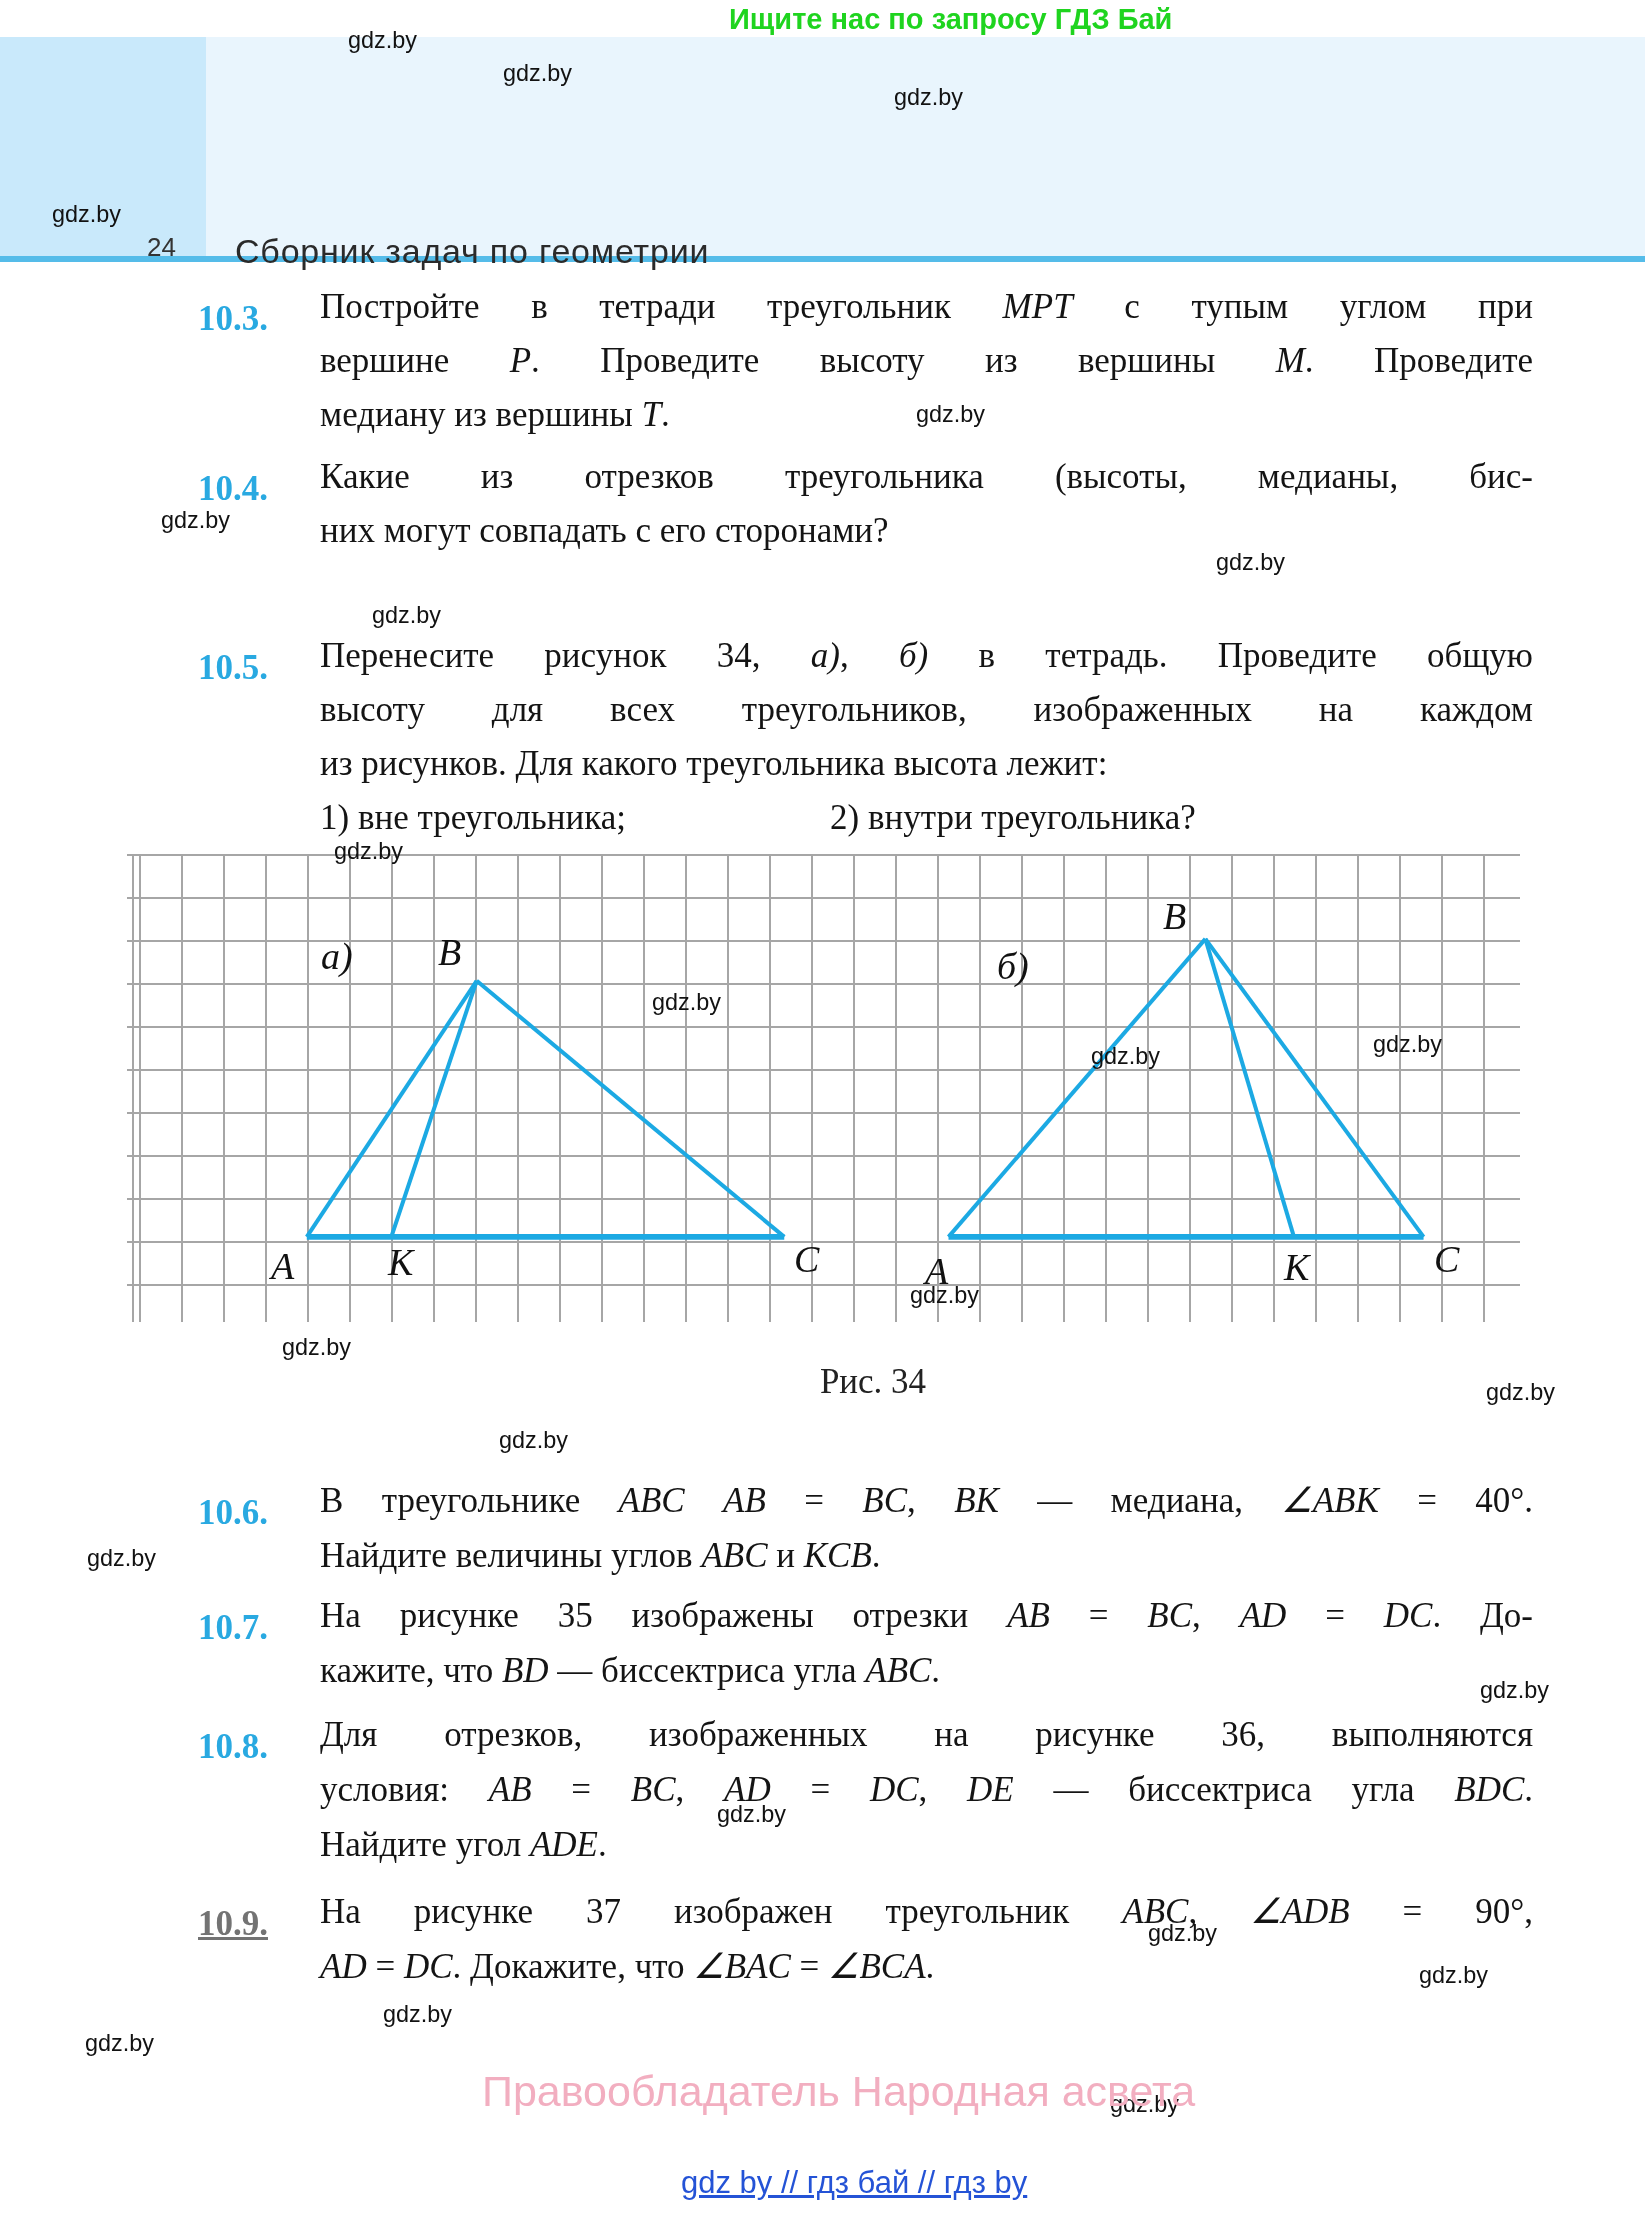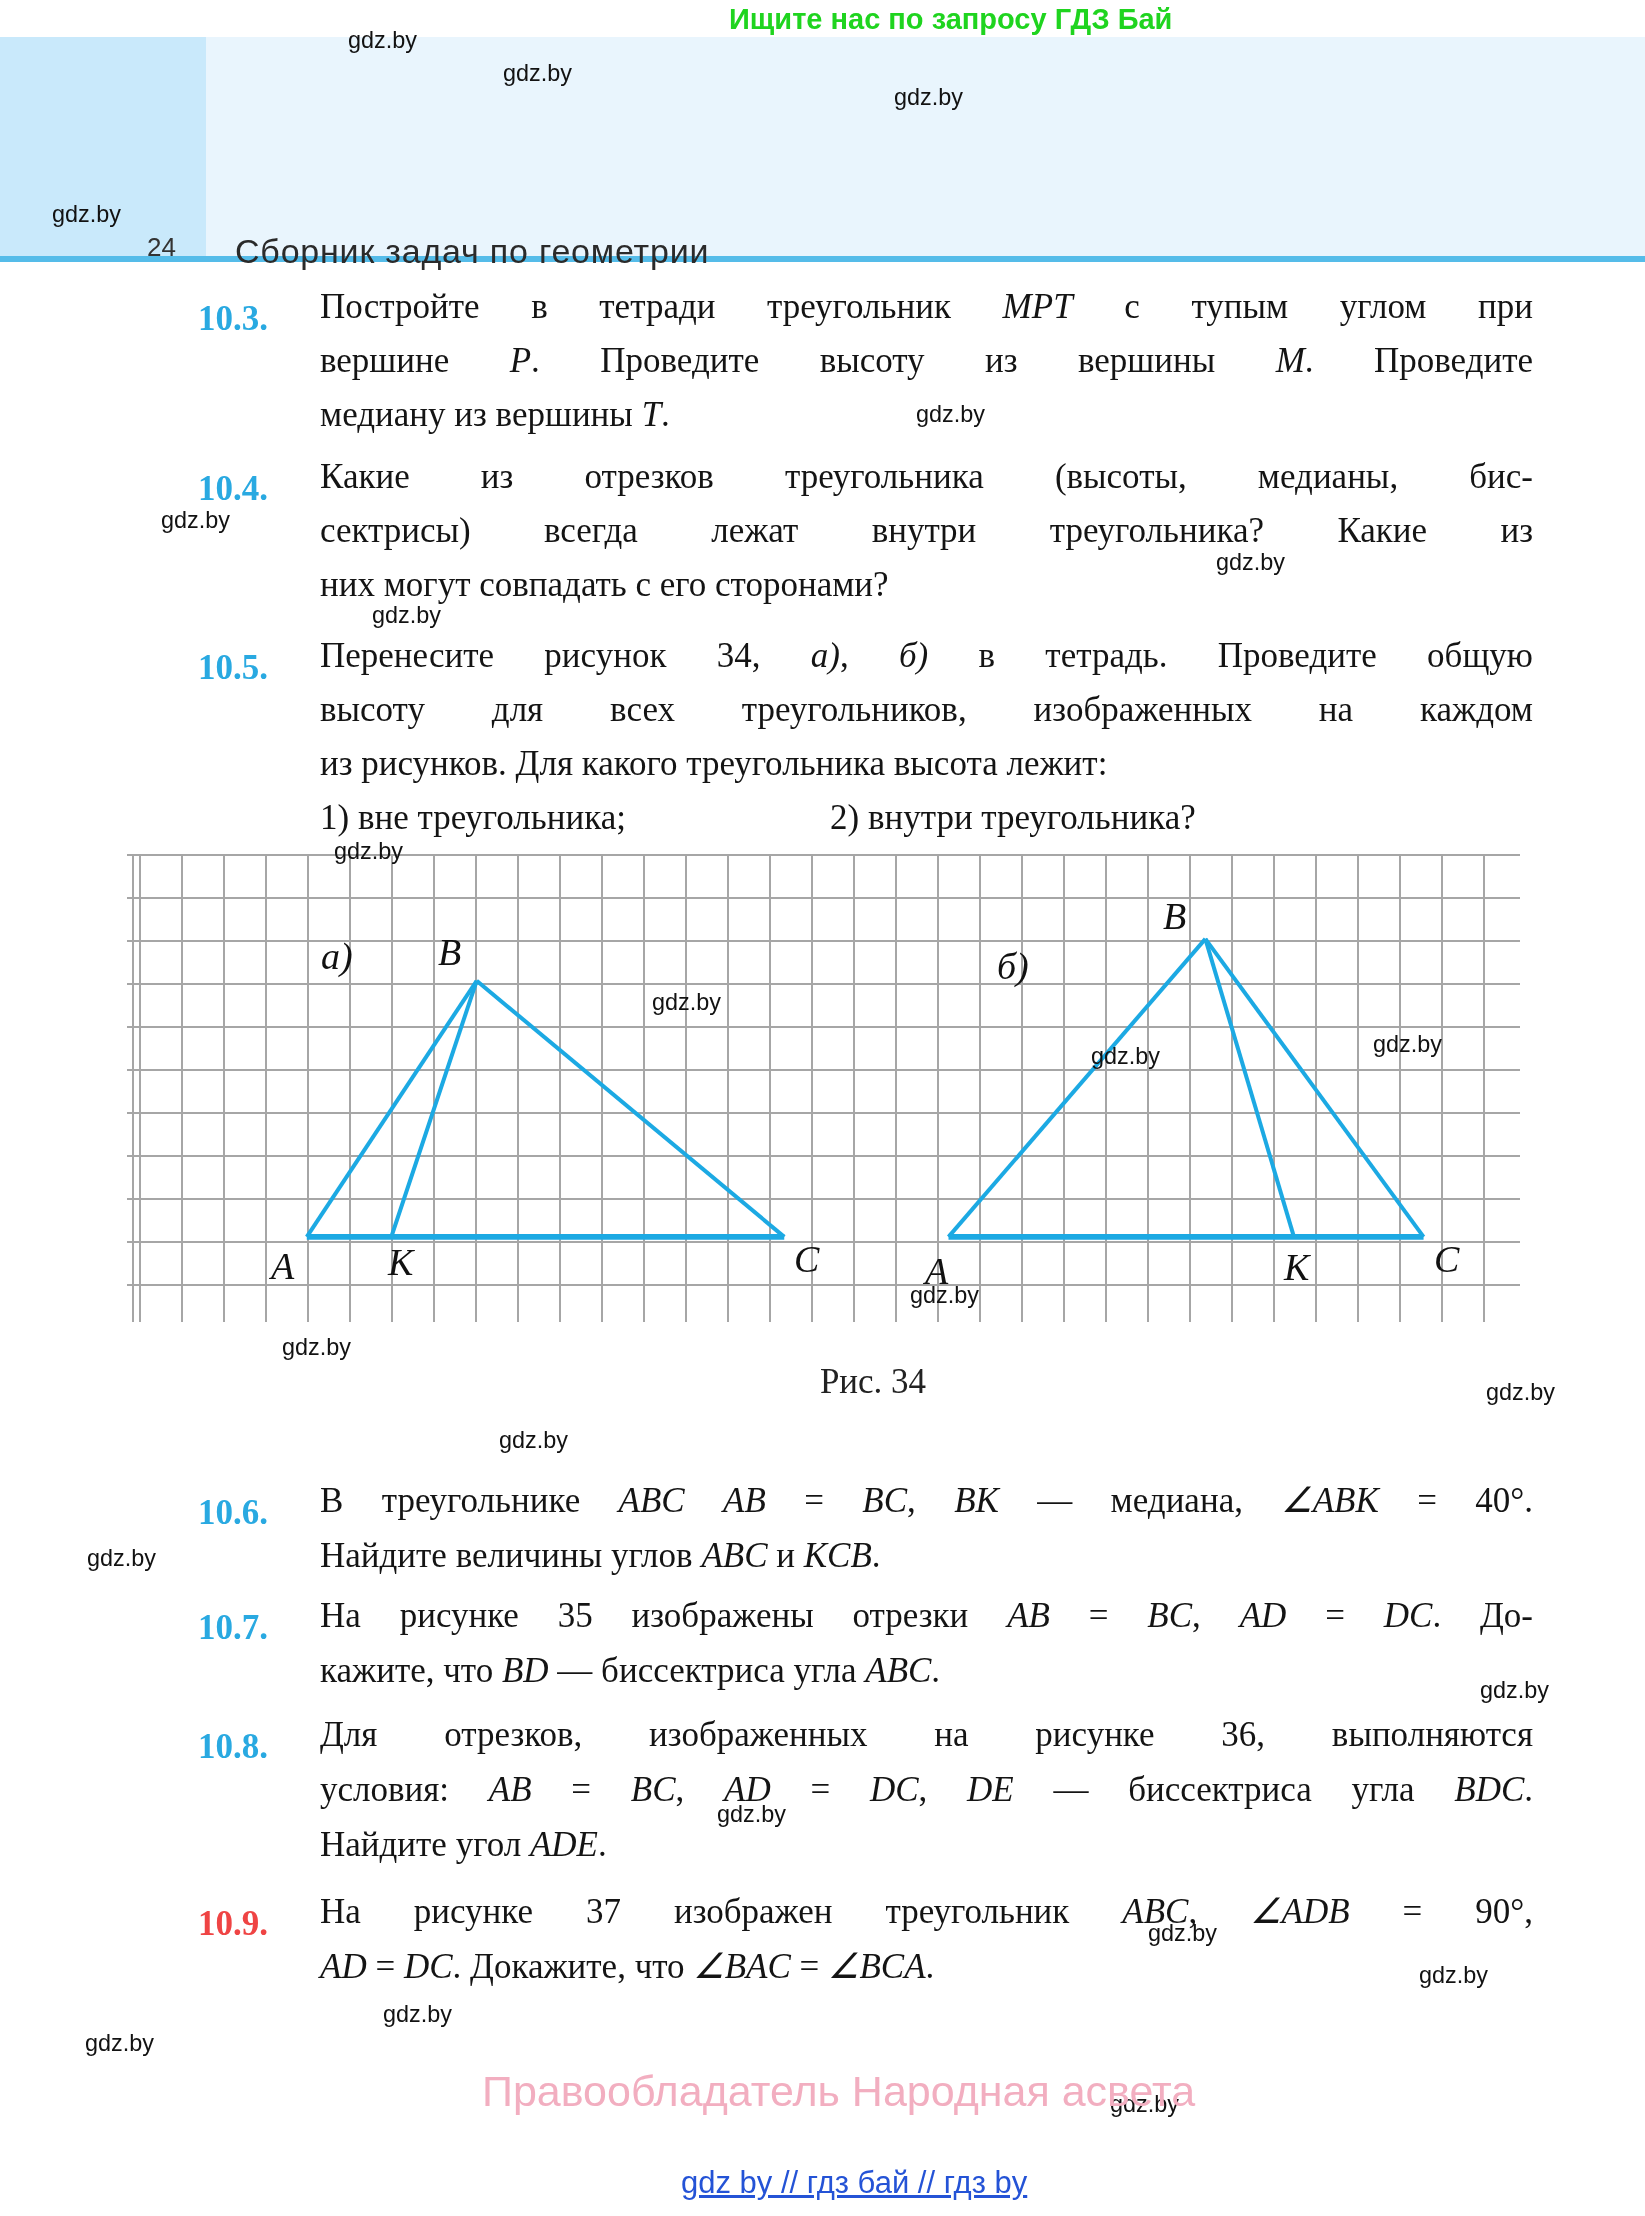--- a/index.html
+++ b/index.html
@@ -57,21 +57,20 @@
   </div>
 
   <div id="problems">
       <div class="problem" style="top: 286px;">
         <div class="p-line just" style="height: 54px;">Постройте в тетради  треугольник <i>MPT</i> с тупым углом при<span class="p-num" style="color: rgb(41, 169, 225);">10.3.</span></div>
         <div class="p-line just" style="height: 54px;">вершине <i>P</i>. Проведите высоту из вершины <i>M</i>. Проведите</div>
         <div class="p-line" style="height: 54px;">медиану из вершины <i>T</i>.</div>
       </div>
       <div class="problem" style="top: 456px;">
         <div class="p-line just" style="height: 54px;">Какие из отрезков треугольника (высоты, медианы, бис-<span class="p-num" style="color: rgb(41, 169, 225);">10.4.</span></div>
-        <div class="p-line just" style="height: 54px;">сектрисы) всегда лежат внутри треугольника? Какие из</div>
         <div class="p-line" style="height: 54px;">них могут совпадать с его сторонами?</div>
       </div>
       <div class="problem" style="top: 635px;">
         <div class="p-line just" style="height: 54px;">Перенесите рисунок 34, <i>а)</i>, <i>б)</i> в тетрадь. Проведите общую<span class="p-num" style="color: rgb(41, 169, 225);">10.5.</span></div>
         <div class="p-line just" style="height: 54px;">высоту для всех треугольников, изображенных на каждом</div>
         <div class="p-line" style="height: 54px;">из рисунков. Для какого треугольника высота лежит:</div>
         <div class="p-line" style="height: 54px;">1) вне треугольника;<span class="p-col2">2) внутри треугольника?</span></div>
       </div>
       <div class="problem" style="top: 1480px;">
         <div class="p-line just" style="height: 55px;">В треугольнике <i>ABC</i> <i>AB</i> = <i>BC</i>, <i>BK</i> — медиана, <i>∠ABK</i> = 40°.<span class="p-num" style="color: rgb(41, 169, 225);">10.6.</span></div>
@@ -80,21 +79,21 @@
       <div class="problem" style="top: 1595px;">
         <div class="p-line just" style="height: 55px;">На рисунке 35 изображены отрезки <i>AB</i> = <i>BC</i>, <i>AD</i> = <i>DC</i>. До-<span class="p-num" style="color: rgb(41, 169, 225);">10.7.</span></div>
         <div class="p-line" style="height: 55px;">кажите, что <i>BD</i> — биссектриса угла <i>ABC</i>.</div>
       </div>
       <div class="problem" style="top: 1714px;">
         <div class="p-line just" style="height: 55px;">Для отрезков, изображенных на рисунке 36, выполняются<span class="p-num" style="color: rgb(41, 169, 225);">10.8.</span></div>
         <div class="p-line just" style="height: 55px;">условия: <i>AB</i> = <i>BC</i>, <i>AD</i> = <i>DC</i>, <i>DE</i> — биссектриса угла <i>BDC</i>.</div>
         <div class="p-line" style="height: 55px;">Найдите угол <i>ADE</i>.</div>
       </div>
       <div class="problem" style="top: 1891px;">
-        <div class="p-line just" style="height: 55px;">На рисунке 37 изображен треугольник <i>ABC</i>, <i>∠ADB</i> = 90°,<span class="p-num" style="color: #ef4444;">10.9.</span></div>
+        <div class="p-line just" style="height: 55px;">На рисунке 37 изображен треугольник <i>ABC</i>, <i>∠ADB</i> = 90°,<span class="p-num" style="color: #737373; text-decoration: underline;">10.9.</span></div>
         <div class="p-line" style="height: 55px;"><i>AD</i> = <i>DC</i>. Докажите, что <i>∠BAC</i> = <i>∠BCA</i>.</div>
       </div>
     </div>
 
   <div id="grid" class="abs"></div>
   <svg class="overlay" id="fig-svg" viewBox="0 0 2043 2752">
       <line x1="381" y1="1536" x2="592" y2="1218" stroke="#1ca9e3" stroke-width="5"></line>
       <line x1="486" y1="1536" x2="592" y2="1218" stroke="#1ca9e3" stroke-width="5"></line>
       <line x1="592" y1="1218" x2="974" y2="1536" stroke="#1ca9e3" stroke-width="5"></line>
       <line x1="381" y1="1536" x2="974" y2="1536" stroke="#1ca9e3" stroke-width="7"></line>

